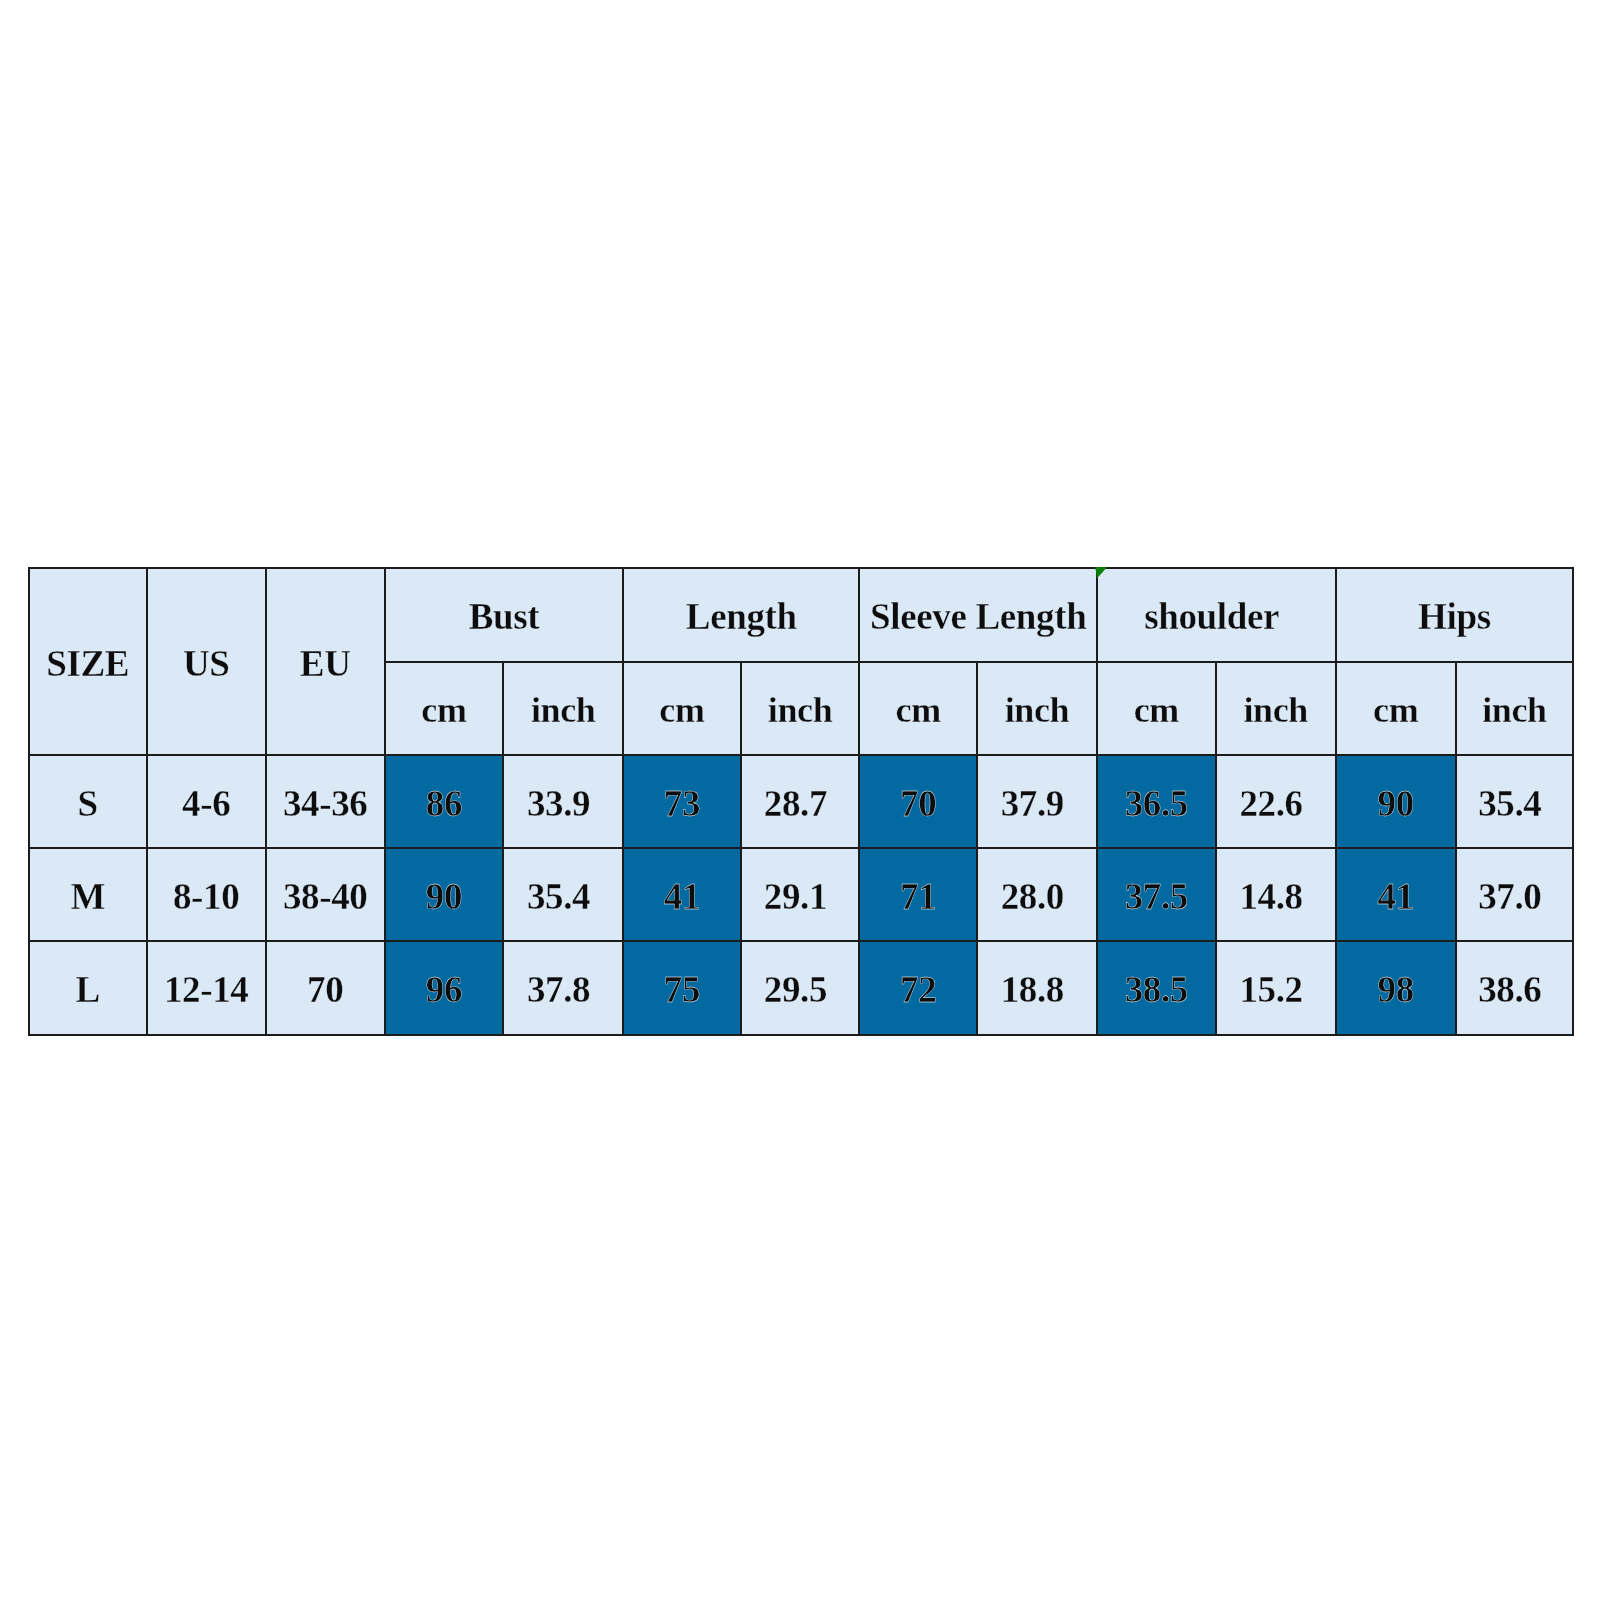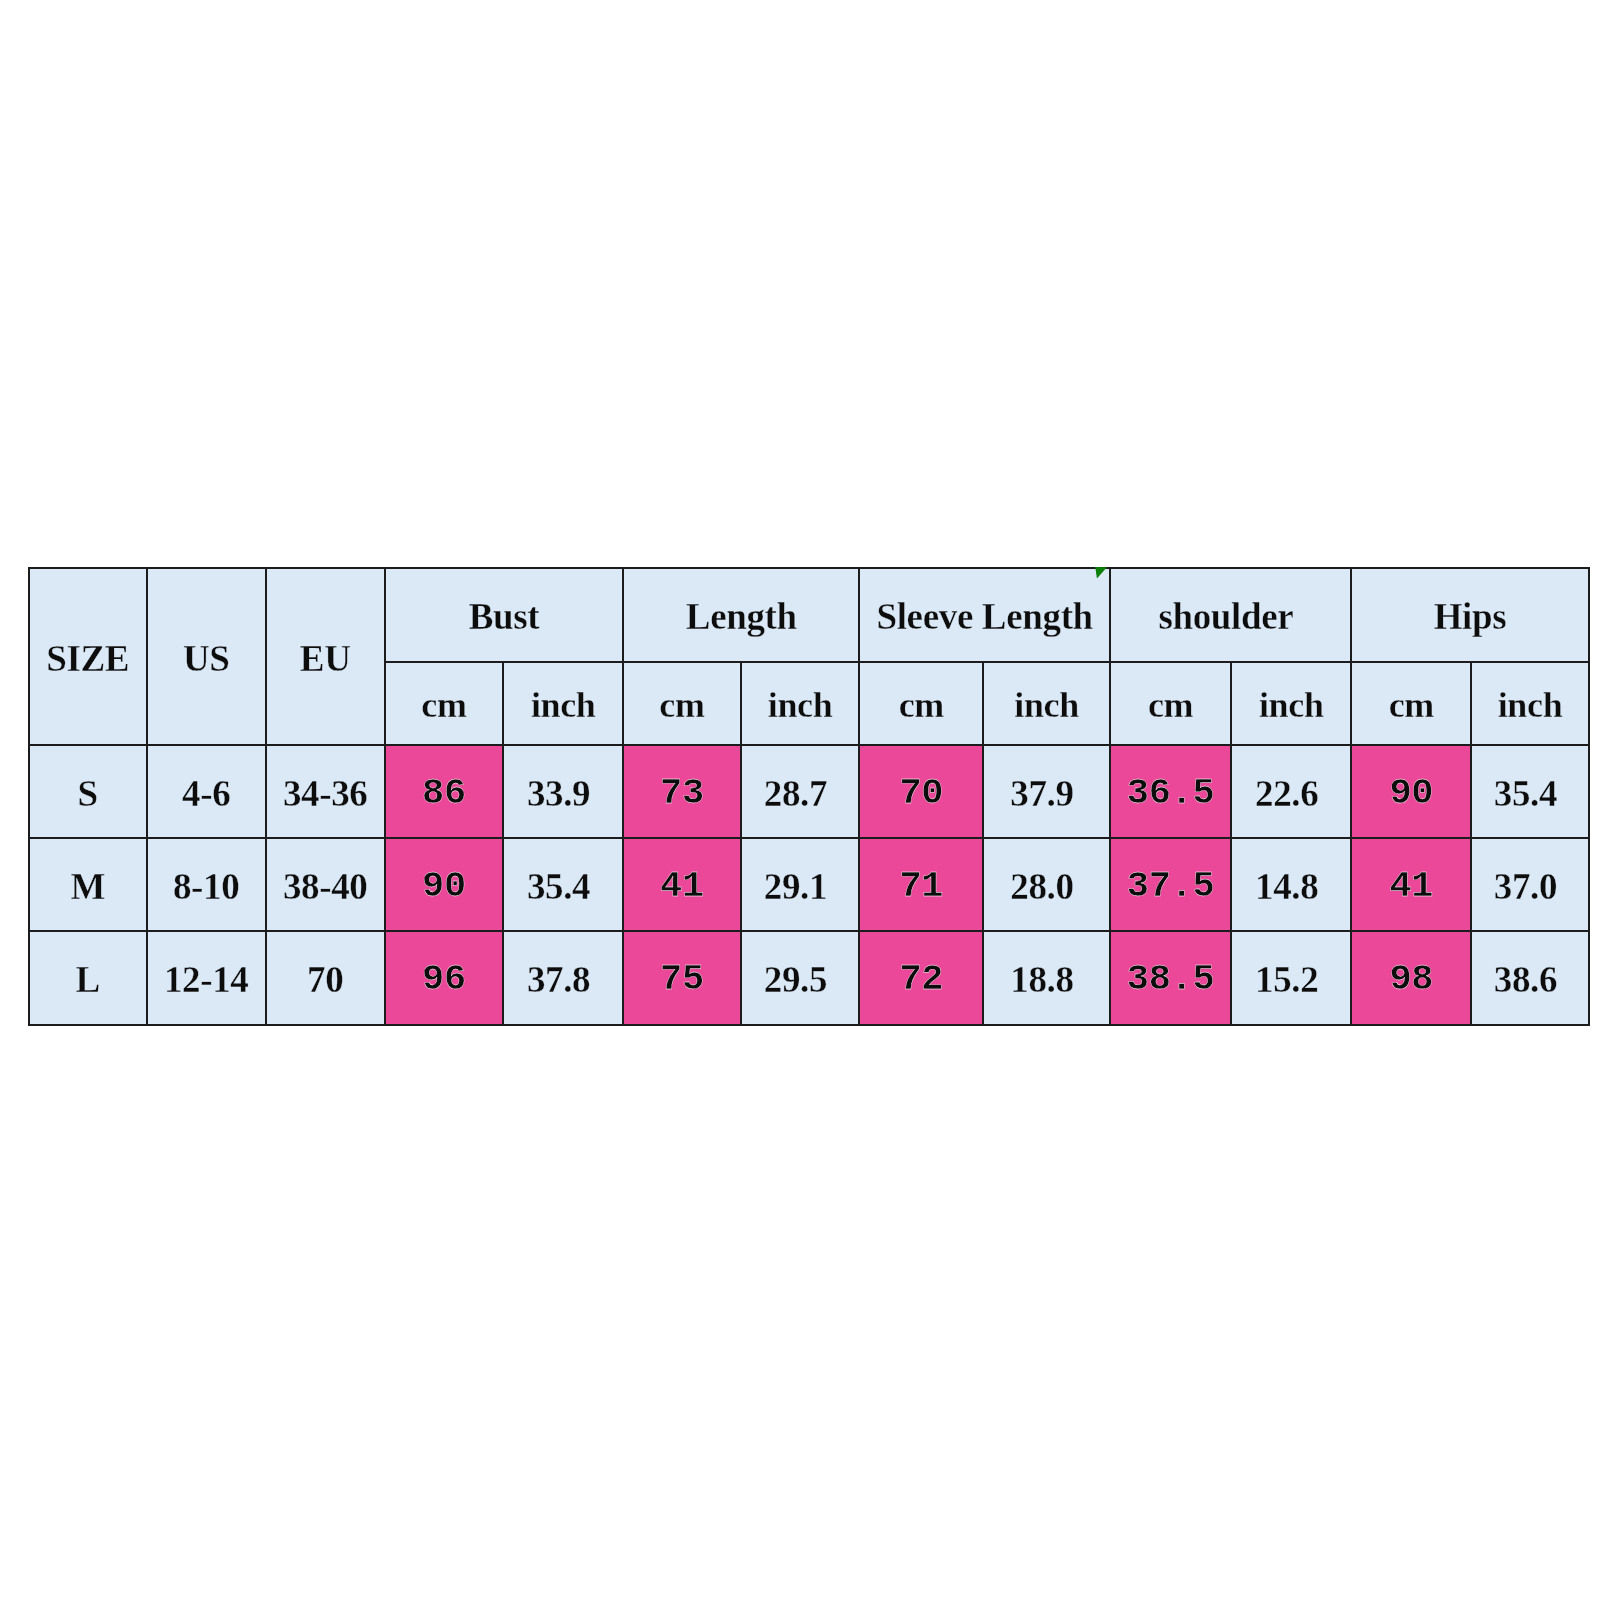--- a/index.html
+++ b/index.html
@@ -18,40 +18,40 @@
     table-layout:fixed;
     background:#dbe9f6;
     border-spacing:0;
   }
   table.size-chart td, table.size-chart th {
     border:2.2px solid #1c1c1c;
     text-align:center;
     vertical-align:middle;
     font-weight:bold;
     color:#0d0d0d;
-    padding:16px;
+    padding:0;
     line-height:1;
     white-space:nowrap;
     letter-spacing:-0.35px;
     -webkit-text-stroke: 0.35px #dbe9f6;
   }
   table.size-chart td.white { -webkit-text-stroke-color:#ffffff; }
   table.size-chart td > span, table.size-chart th > span {
     display:inline-block;
     position:relative;
     top:1.8px;
   }
   .hdr-top  { font-size:37px; }
   .nudge-left > span { left:-4.7px; }
   .cell.inchval > span { left:-4.6px;font-family:Liberation Serif, serif; }
   .hdr-unit { font-size:36px; }
   .cell     { font-size:37px; }
-  .white    { background:#ec4899;font-family:Liberation Mono, monospace; }
+  .white    { background:#0369a1; }
   .r-h1 { height:94.25px; }
-  .r-h2 { height:83px; }
+  .r-h2 { height:93px; }
   .r-d  { height:93.2px; }
 
   .green-mark { position:absolute; left:1067.3px; top:0.3px; width:12px; height:11.5px; }
 </style>
 </head>
 <body>
 
 <div class="page">
   <div class="chart-wrap">
     <table class="size-chart">

